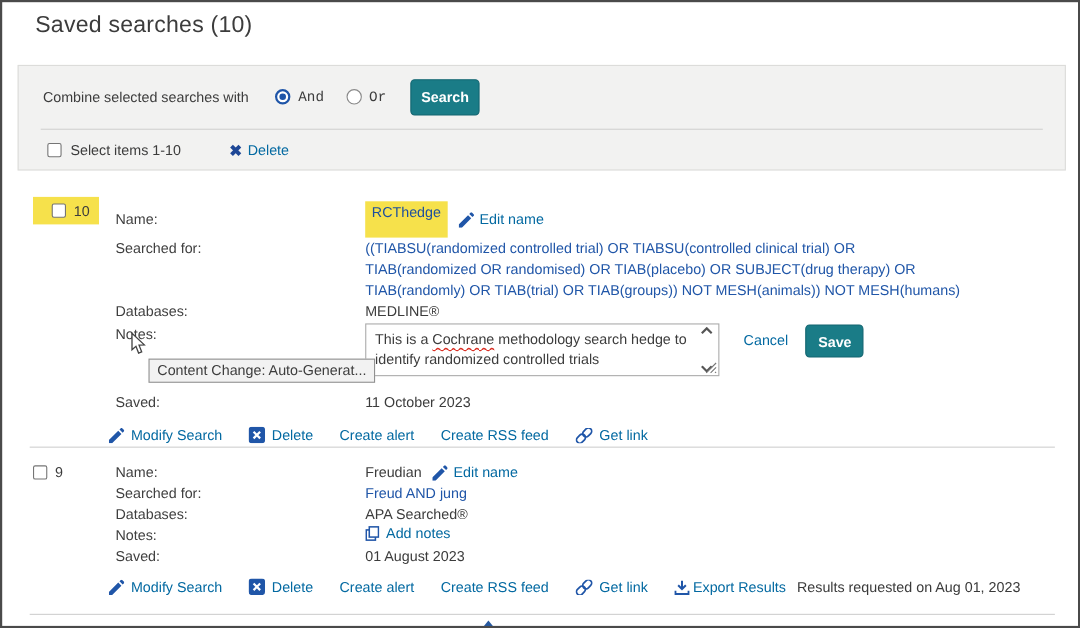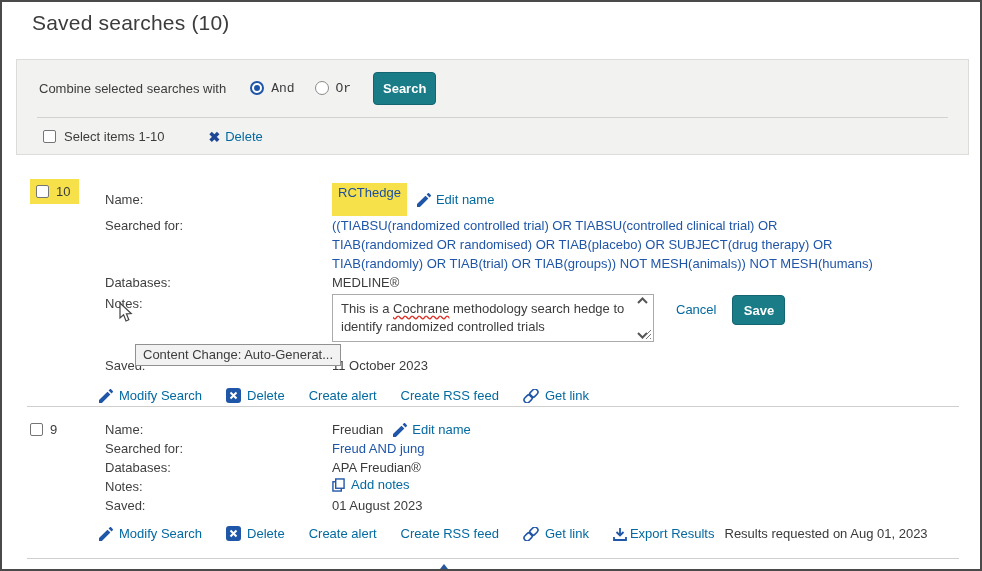--- a/index.html
+++ b/index.html
@@ -34,21 +34,21 @@
   .panel-divider { border-top: 1px solid #d2d2d0; margin: 0 20px; }
   .select-row { display: flex; align-items: center; height: 37px; padding-left: 26px; }
   .checkbox { width: 13px; height: 13px; border: 1px solid #757575; border-radius: 2px; background: #fff; display: inline-block; flex: none; }
   .select-label { font-size: 13px; color: #3c3c3c; margin-left: 8px; }
   .x-glyph { font-size: 14px; color: #1e4796; margin-left: 44px; font-weight: bold; }
   .link { color: #0369a1; font-size: 13px; text-decoration: none; cursor: pointer; }
   .select-row .link { margin-left: 5px; }
   
   .srow { position: absolute; left: 28px; width: 930px; }
   .check-col { position: absolute; left: 0; top: 0; display: flex; align-items: center; }
-  .check-col.hl { background: #f6e14b; padding: 5px 9px 5px 6px; top: -4px; }
+  .check-col.hl { background: #f6e14b; padding: 5px 9px 5px 17px; top: -4px; }
   .row-number { font-size: 13px; color: #3c3c3c; margin-left: 7px; }
   .details { margin-left: 75px; }
   .line { display: flex; min-height: 19px; font-size: 13px; align-items: flex-start; }
   .lbl { width: 227px; color: #3f3f3f; flex: none; line-height: 19px; }
   .val { color: #3c3c3c; line-height: 19px; }
   .name-line { align-items: center; min-height: 21px; }
   .name-hl { background: #f6e14b; color: #1d4f9e; padding: 2px 6px 15px 6px; line-height: 16px; }
   .edit-wrap { display: flex; align-items: center; margin-left: 10px; }
   .edit-wrap .link { margin-left: 5px; }
   .query { color: #2056a8; line-height: 19px; cursor: pointer; }
@@ -70,21 +70,21 @@
   }
   .saved-line { margin-top: 14px; }
   .actions { display: flex; align-items: center; margin-top: 13px; margin-left: -6px; }
   .action { display: flex; align-items: center; margin-right: 24px; }
   .action .link { margin-left: 6px; }
   .action.text-only .link { margin-left: 0; }
   .results-note { font-size: 13px; color: #3a3a3a; margin-left: 2px; }
   .hr { position: absolute; left: 25px; width: 932px; border-top: 1px solid #cfcfcf; }
   
   .tooltip {
-    position: absolute; left: 133px; top: 342px; height: 22px; z-index: 5;
+    position: absolute; left: 133px; top: 324px; height: 22px; z-index: 5;
     background: #f2f2f2; border: 1px solid #919191; padding: 2px 7px 0 7px;
     font-size: 13px; color: #3d3d3d; white-space: nowrap;
   }
   .cursor { position: absolute; left: 117px; top: 300px; z-index: 6; }
   .peek-triangle {
     position: absolute; left: 434px; top: 562px; width: 0; height: 0;
     border-left: 8px solid transparent; border-right: 8px solid transparent;
     border-bottom: 10px solid #27599f;
   }
   svg { display: block; }
@@ -219,21 +219,21 @@
             </svg>
           <span class="link">Edit name</span>
         </span>
       </div>
       <div class="line">
         <span class="lbl">Searched for:</span>
         <span class="query">Freud AND jung</span>
       </div>
       <div class="line">
         <span class="lbl">Databases:</span>
-        <span class="val">APA Freudian®</span>
+        <span class="val">APA Searched®</span>
       </div>
       <div class="line">
         <span class="lbl">Notes:</span>
         <span class="action" style="margin-right:0">
           <svg width="13" height="14" viewBox="0 0 14 15">
               <rect x="1" y="4" width="9" height="10" fill="#fff" stroke="#2056a8" stroke-width="1.5"></rect>
               <rect x="4" y="1" width="9" height="10" fill="#fff" stroke="#2056a8" stroke-width="1.5"></rect>
             </svg>
           <span class="link">Add notes</span>
         </span>

